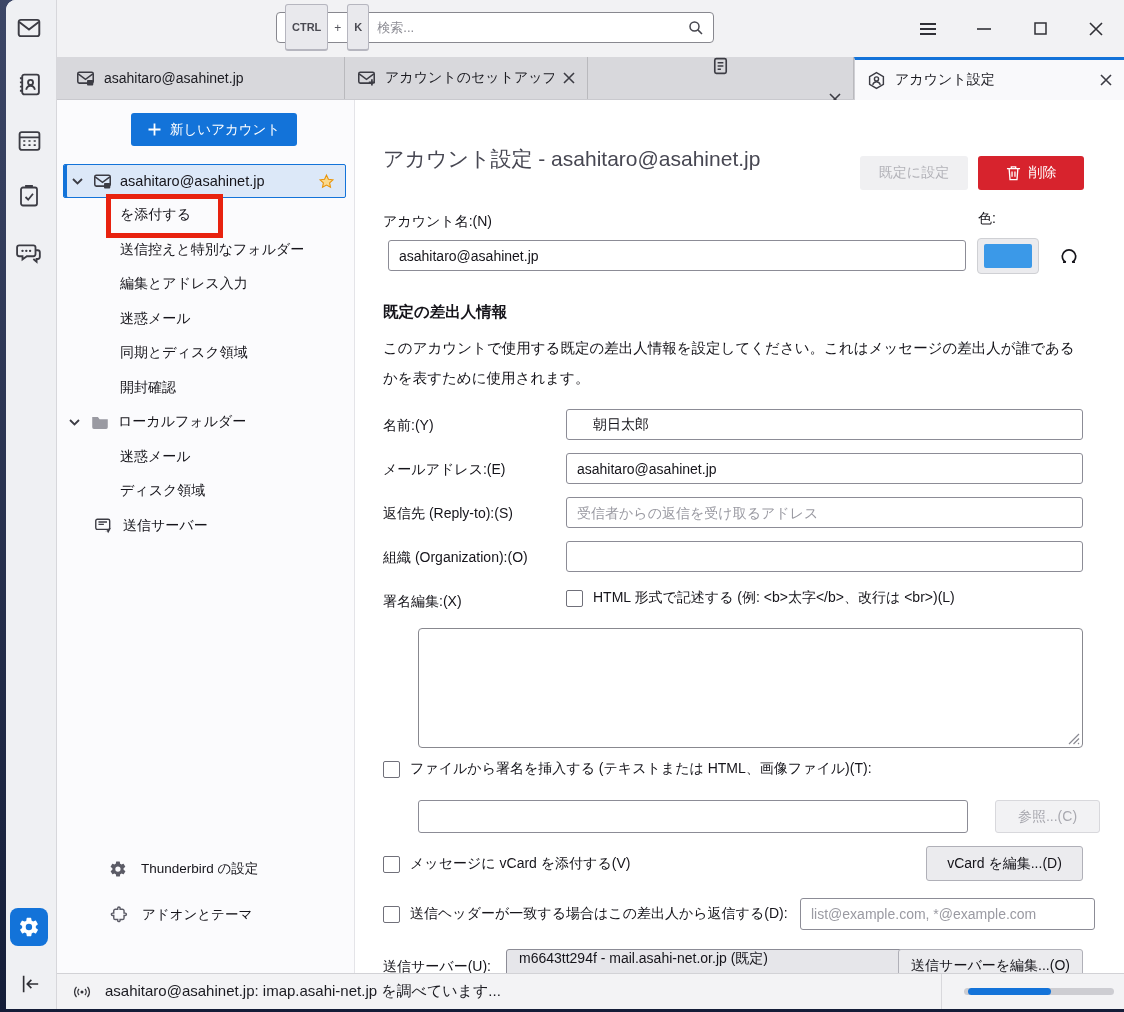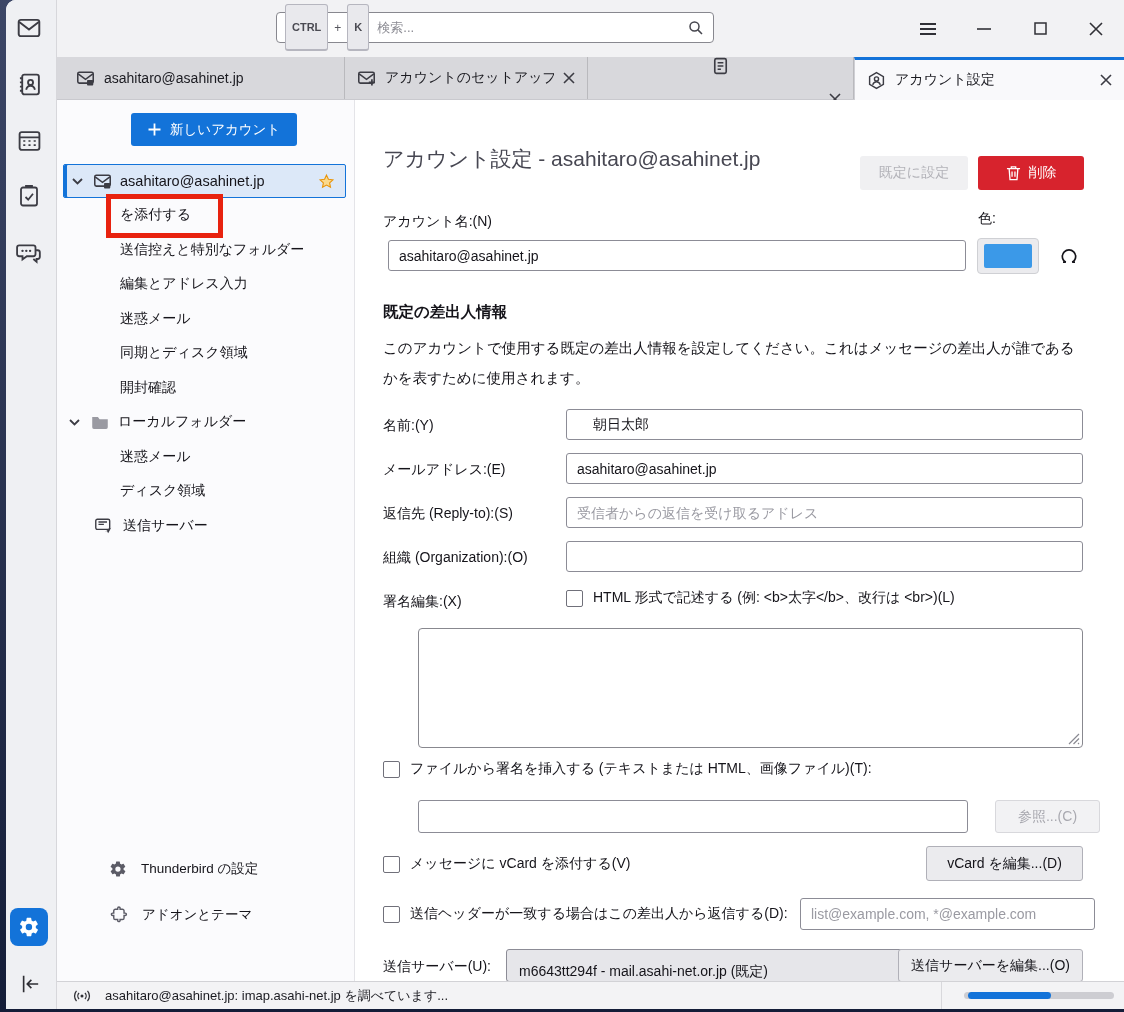--- a/index.html
+++ b/index.html
@@ -102,28 +102,28 @@
   .sec-desc{position:absolute;left:28px;top:233px;width:706px;font-size:14.5px;line-height:30px;color:#15141a;}
   .chk{width:17px;height:17px;border:1px solid #70707a;border-radius:2px;background:#fff;flex:none;box-sizing:border-box;}
   .hrow{position:absolute;display:flex;align-items:center;gap:10px;font-size:14px;}
   .sig-area{position:absolute;left:63px;top:528px;width:665px;height:120px;}
   .sig-area textarea{width:100%;height:100%;resize:none;border:1px solid #88888f;border-radius:4px;box-sizing:border-box;font-family:inherit;}
   .grip{position:absolute;right:3px;bottom:3px;}
   .btn-gray{background:#ebebee;border:1px solid #b0b0b8;color:#15141a;}
   .btn-disabled{background:#f2f2f4;border:1px solid #d8d8dc;color:#a9a9b0;margin-left:17px;}
   .selectbox{
     position:absolute;left:151px;top:849px;width:441px;height:33px;background:#e6e6ea;
-    border:1px solid #8c8c96;border-radius:3px;display:flex;align-items:flex-end;
+    border:1px solid #8c8c96;border-radius:3px;display:flex;align-items:flex-start;
     padding:0 12px;box-sizing:border-box;font-size:14px;gap:10px;
   }
   .selectbox .sval{flex:1;white-space:nowrap;overflow:hidden;}
   
   .statusbar{
-    position:absolute;left:51px;bottom:0;right:0;height:28px;background:#f3f3f5;
-    border-top:1px solid #d2d2d6;display:flex;align-items:center;box-sizing:border-box;font-size:13px;
+    position:absolute;left:51px;bottom:0;right:0;height:36px;background:#f3f3f5;
+    border-top:1px solid #d2d2d6;display:flex;align-items:center;box-sizing:border-box;font-size:15px;
   }
   .statusbar .stext{margin-left:12px;color:#1b1b21;}
   .progress-wrap{margin-left:auto;margin-right:10px;border-left:1px solid #d8d8dc;padding-left:22px;height:100%;display:flex;align-items:center;}
   .progress-track{width:150px;height:7px;background:#cdcdd2;border-radius:4px;overflow:hidden;position:relative;}
   .progress-fill{position:absolute;left:4px;top:0;bottom:0;width:55%;background:#1373d9;border-radius:4px;}
   svg{display:block;}
 </style>
 </head>
 <body>
 

